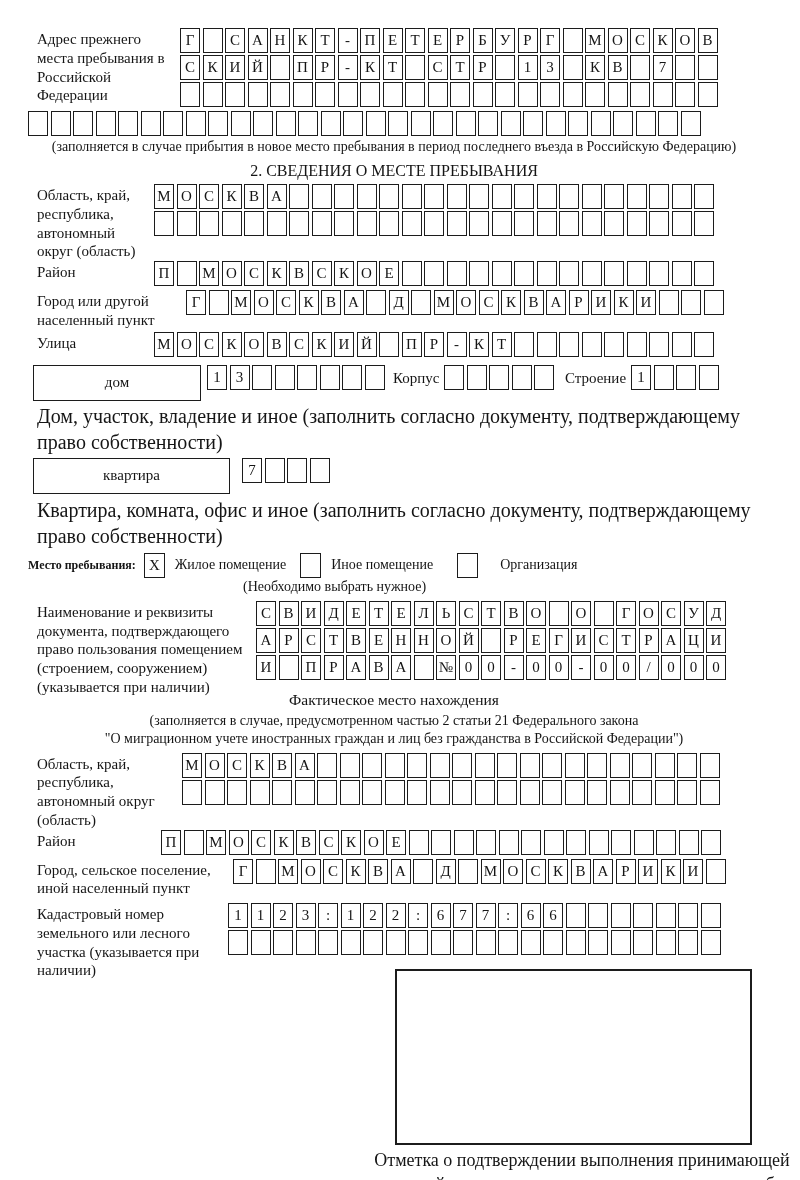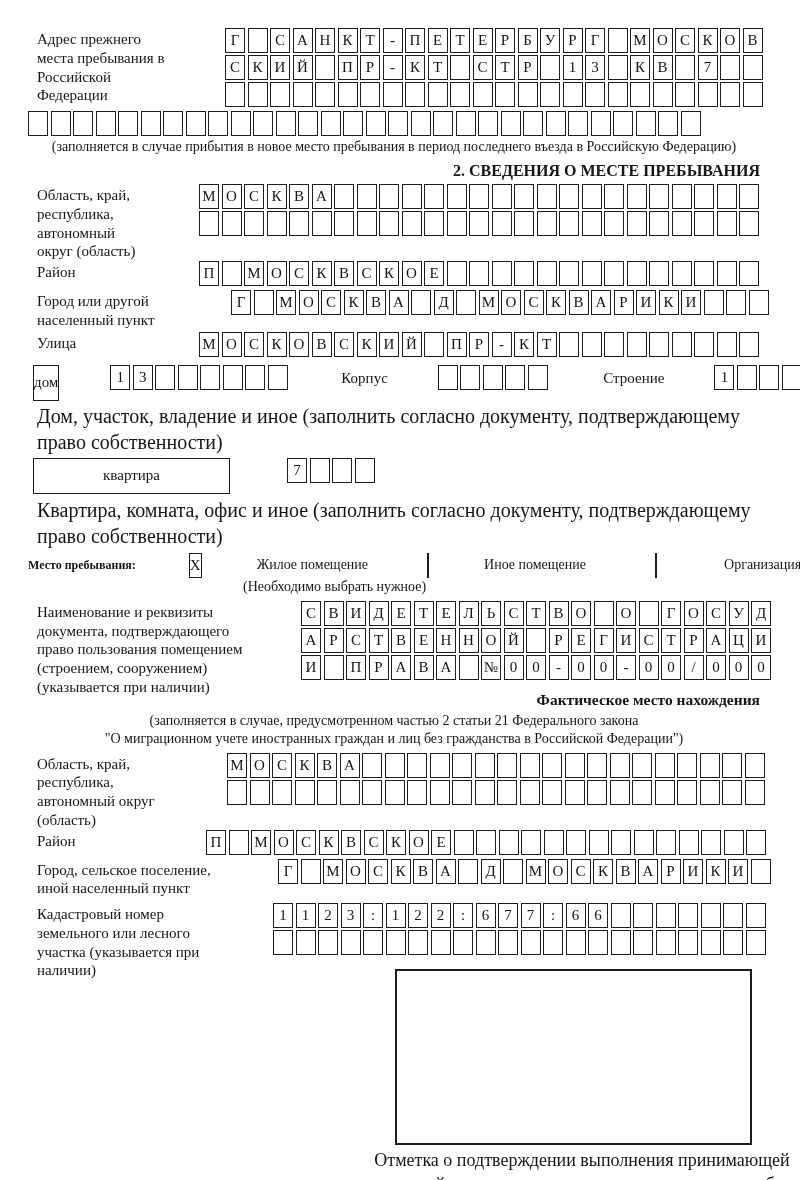--- a/index.html
+++ b/index.html
@@ -2,42 +2,42 @@
 <html><head>
 <meta charset="utf-8">
 <style>
   html,body{margin:0;padding:0;background:#fff;}
   body{width:800px;height:1180px;overflow:hidden;color:#151515;
        font-family:"Liberation Serif","DejaVu Serif",serif;}
   .page{padding:16px 40px 0 28px;box-sizing:border-box;width:800px;}
 
   .corner{text-align:right;font-size:15px;padding-right:22px;}
 
-  .frow{display:flex;align-items:flex-start;gap:45px;}
+  .frow{display:flex;align-items:flex-start;}
   .flabel{font-size:15px;line-height:1.25;flex:0 0 auto;box-sizing:border-box;
           padding-left:9px;padding-top:2px;}
   .w152{width:152px}.w126{width:126px}.w158{width:158px}.w228{width:228px}
   .w154{width:154px}.w133{width:133px}.w205{width:205px}.w200{width:200px}
 
   .gridcol{display:flex;flex-direction:column;}
   .gridrow{display:flex;margin-bottom:2px;}
   .cell{flex:0 0 18px;width:18px;height:23px;border:1.5px solid #1c1c1c;
         margin-right:2.5px;display:flex;align-items:center;justify-content:center;
         font-size:15px;line-height:1;background:#fff;}
 
   .labelbox{box-sizing:border-box;height:36px;border:1.5px solid #1c1c1c;
             display:flex;align-items:center;justify-content:center;font-size:15px;}
   .inline-label{font-size:15px;line-height:26px;white-space:nowrap;}
 
   .checkbox{box-sizing:border-box;width:21px;height:25px;border:1.5px solid #1c1c1c;
             display:inline-flex;align-items:center;justify-content:center;font-size:15px;}
 
   .center-note{text-align:center;font-size:14px;line-height:1.3;}
   .left-note{font-size:20px;line-height:1.3;margin-left:9px;}
-  .sec-title{text-align:right;font-weight:bold;font-size:16px;line-height:1.25;}
+  .sec-title{text-align:center;font-weight:normal;font-size:16px;line-height:1.25;}
 
   .fixed-doc{height:84px;}
   .fixed-cad{height:58px;}
 
   .stay-row{align-items:center;}
   .stay-label{font-size:12px;white-space:nowrap;font-weight:bold;}
   .opt-label{font-size:14px;white-space:nowrap;}
 
   .stamp-box{width:357px;height:176px;border:2px solid #1c1c1c;margin-left:367px;
              box-sizing:border-box;}

